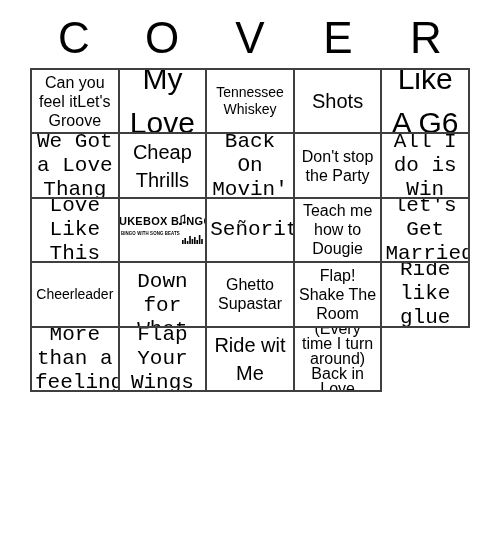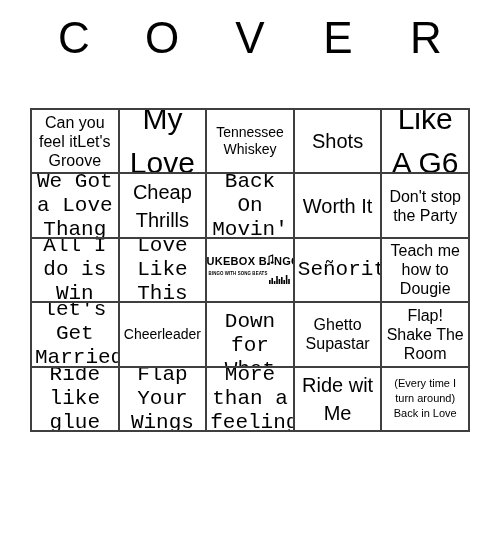--- a/index.html
+++ b/index.html
@@ -50,21 +50,20 @@
     top: 68px;
     width: 440px;
     height: 324px;
     display: grid;
     grid-template-columns: repeat(5, 1fr);
     grid-template-rows: repeat(5, 1fr);
     border-top: 2px solid #3f3f3f;
     border-left: 2px solid #3f3f3f;
     box-sizing: border-box;
     background: #ffffff;
-    margin-top: 40px;
   }
   .cell {
     border-right: 2px solid #3f3f3f;
     border-bottom: 2px solid #3f3f3f;
     box-sizing: border-box;
     display: flex;
     align-items: center;
     justify-content: center;
     text-align: center;
     padding: 2px 3px;
@@ -79,21 +78,21 @@
     font-family: "Liberation Sans", sans-serif;
     font-weight: 400;
   }
 
   
   .fs-xl   { font-size: 30px; line-height: 44px; }
   .fs-lg   { font-size: 20px; line-height: 28px; }
   .fs-md   { font-size: 21px; line-height: 24px; font-family: Liberation Mono, monospace; }
   .fs-sm   { font-size: 16px; line-height: 19px; }
   .fs-xs   { font-size: 14px; line-height: 17px; }
-  .fs-xxs  { font-size: 11px; line-height: 15px; }
+  .fs-xxs  { font-size: 16px; line-height: 15px; }
 
   
   .logo-cell {
     flex-direction: column;
     padding: 4px;
   }
   .logo-wrap {
     display: flex;
     flex-direction: column;
     align-items: center;
@@ -168,23 +167,20 @@
     </div>
 
     <div class="cell">
       <span class="cell-text fs-md">We Got a Love Thang</span>
     </div>
     <div class="cell">
       <span class="cell-text fs-lg">Cheap Thrills</span>
     </div>
     <div class="cell">
       <span class="cell-text fs-md">Back On Movin'</span>
-    </div>
-    <div class="cell">
-      <span class="cell-text fs-lg">Worth It</span>
     </div>
     <div class="cell">
       <span class="cell-text fs-sm">Don't stop the Party</span>
     </div>
 
     <div class="cell">
       <span class="cell-text fs-md">All I do is Win</span>
     </div>
     <div class="cell">
       <span class="cell-text fs-md">Love Like This</span>
@@ -243,24 +239,24 @@
       <span class="cell-text fs-sm">Ghetto Supastar</span>
     </div>
     <div class="cell">
       <span class="cell-text fs-sm">Flap! Shake The Room</span>
     </div>
 
     <div class="cell">
       <span class="cell-text fs-md">Ride like glue</span>
     </div>
     <div class="cell">
+      <span class="cell-text fs-md">More than a feeling</span>
+    </div>
+    <div class="cell">
       <span class="cell-text fs-md">Flap Your Wings</span>
-    </div>
-    <div class="cell">
-      <span class="cell-text fs-md">More than a feeling</span>
     </div>
     <div class="cell">
       <span class="cell-text fs-lg">Ride wit Me</span>
     </div>
     <div class="cell">
       <span class="cell-text fs-xxs">(Every time I turn around) Back in Love</span>
     </div>
 
   </div>
 </div>

